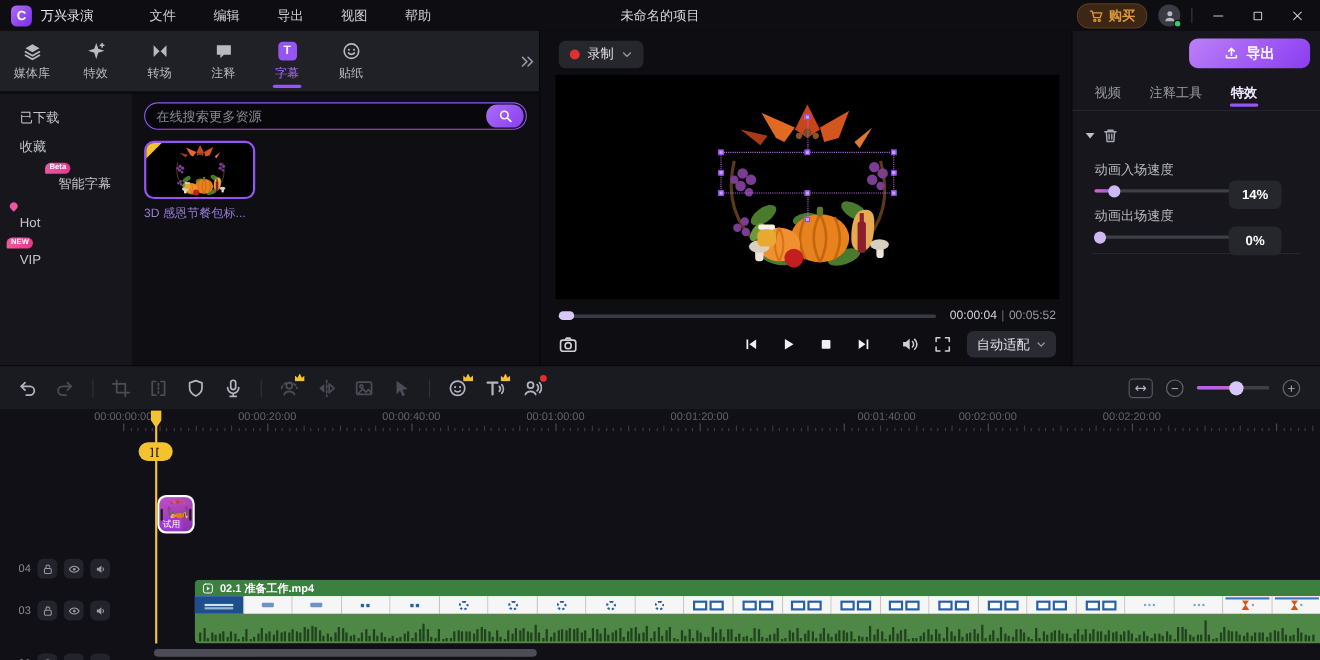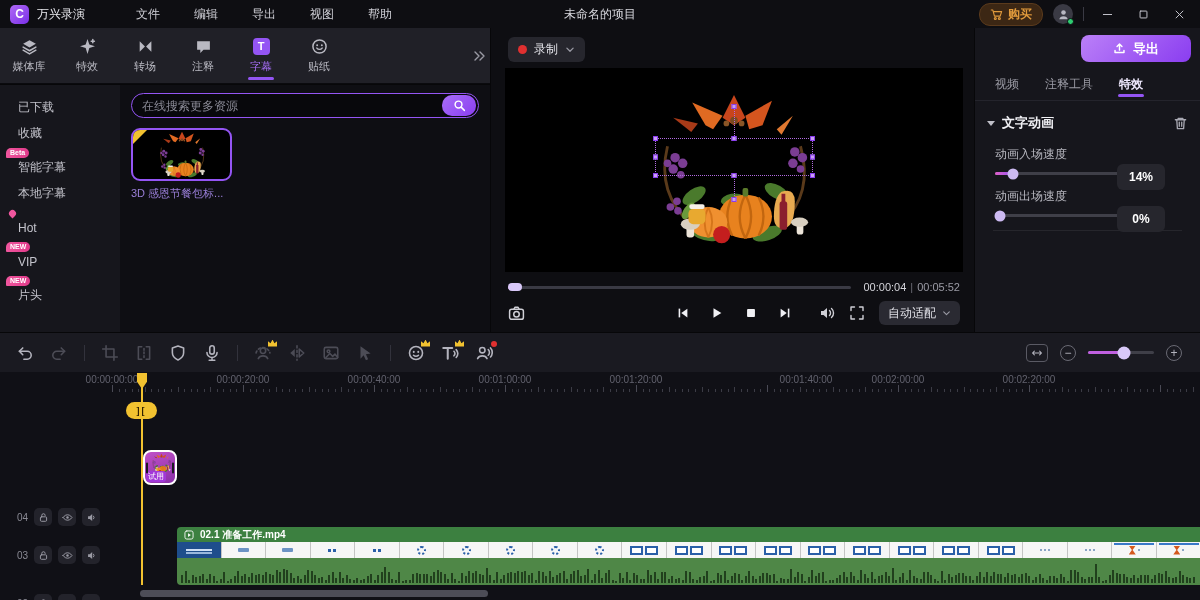--- a/index.html
+++ b/index.html
@@ -290,37 +290,30 @@
     </div>
 </div>
 
 <div id="sidebar">
     <div class="side-item" style="margin-top: 10px;">
       <span>已下载</span>
     </div>
     <div class="side-item" style="margin-top: 1px;">
       <span>收藏</span>
     </div>
-    <div class="side-item" style="margin-top: 9px;">
+    <div class="side-item" style="margin-top: 9px; margin-left: 35px;">
       <span>智能字幕</span>
       <span class="badge">Beta</span>
-    </div>
-    <div class="side-item" style="margin-top: 1px;">
-      <span>本地字幕</span>
     </div>
     <div class="side-item" style="margin-top: 9px;">
       <span>Hot</span>
       <span class="hotdrop"></span>
     </div>
     <div class="side-item" style="margin-top: 9px;">
       <span>VIP</span>
-      <span class="badge">NEW</span>
-    </div>
-    <div class="side-item" style="margin-top: 9px;">
-      <span>片头</span>
       <span class="badge">NEW</span>
     </div>
   </div>
 
 <div id="left-content">
   <div id="searchbox">
     <input placeholder="在线搜索更多资源" style="">
     <div id="search-btn">
         <span class="icon">
           <svg viewBox="0 0 16 16" fill="none" stroke="currentColor" stroke-width="1.4" stroke-linecap="round" stroke-linejoin="round">
@@ -459,21 +452,20 @@
       </span>
     <span>导出</span>
   </div>
   <div id="right-tabs">
       <div class="rtab">视频</div>
       <div class="rtab">注释工具</div>
       <div class="rtab active">特效</div>
     </div>
   <div id="fx-section-hdr">
     <span id="fx-caret"></span>
-    <span id="fx-title">文字动画</span>
     <span class="icon" id="fx-trash">
         <svg viewBox="0 0 16 16" fill="none" stroke="currentColor" stroke-width="1.4" stroke-linecap="round" stroke-linejoin="round">
           <path d="M2.5 4h11M5.5 4V2.5h5V4M4 4l.7 9.5h6.6L12 4"></path>
           <path d="M6.7 6.5v4.5M9.3 6.5v4.5"></path>
         </svg>
       </span>
   </div>
   <div class="ctl-row" style="top:118px">
     <div class="ctl-label">动画入场速度</div>
     <div class="ctl-slider">

